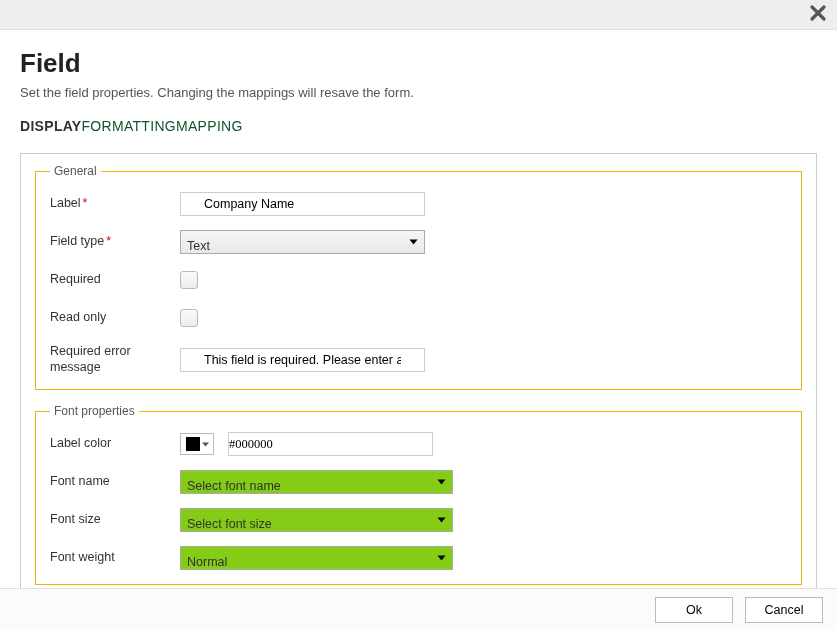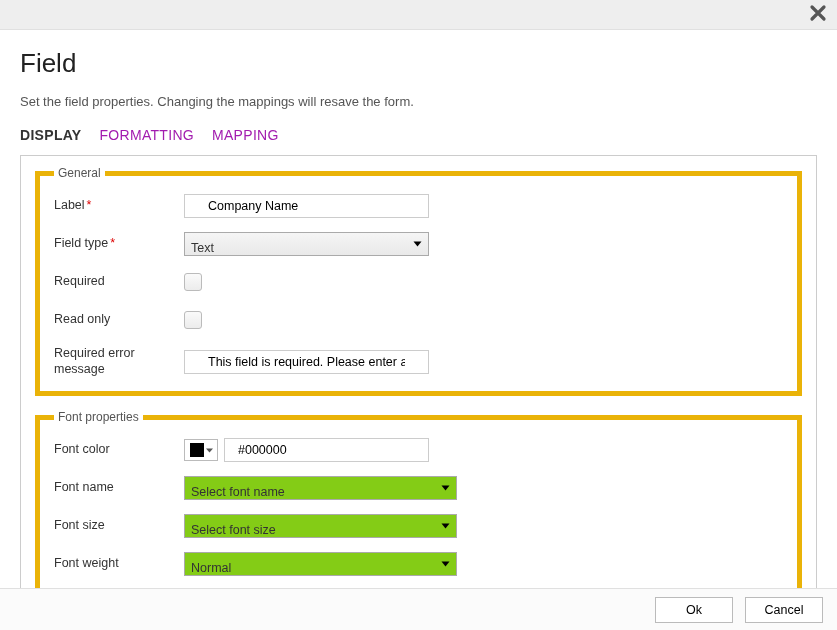--- a/index.html
+++ b/index.html
@@ -26,52 +26,51 @@
       color: #555;
       cursor: pointer;
       padding: 2px 4px;
     }
     .close-btn svg { display:block; }
     .content {
       padding: 18px 20px 8px 20px;
     }
     h1.page-title {
       font-size: 26px;
-      font-weight: 400;
+      font-weight: 700;
       color: #222;
-      margin-bottom: 15px;
+      margin-bottom: 6px;
     }
     .subtitle {
       font-size: 13px;
       color: #555;
       margin-bottom: 18px;
     }
     .tabs {
       display: flex;
-      gap: 18px;
-      margin-bottom: 8px;
+      margin-bottom: 15px;
     }
     .tab {
       font-size: 14px;
-      color: #a21caf;
+      color: #14532d;
       text-transform: uppercase;
       letter-spacing: 0.3px;
       cursor: pointer;
       padding-bottom: 4px;
     }
     .tab.active {
       color: #333;
       font-weight: 700;
     }
     .panel {
       border: 1px solid #ccc;
       padding: 10px 14px 10px 14px;
     }
     fieldset.group {
-      border: 5px solid #eab308;
+      border: 1px solid #eab308;
       margin-bottom: 14px;
       padding: 14px 14px 12px 14px;
       position: relative;
     }
     fieldset.group > legend {
       font-size: 12px;
       color: #555;
       padding: 0 4px;
     }
     .row {
@@ -154,23 +153,24 @@
     .swatch {
       width: 14px;
       height: 14px;
       background: #000;
     }
     .mini-caret svg { display:block; }
     input.color-hex {
       width: 205px;
       height: 24px;
       border: 1px solid #ccc;
-      padding: 2px 13px;
-      font-size: 12.5px;
-      font-family: Liberation Sans, sans-serif;
+      padding: 2px 0;
+      font-size: 12.5px;
+      font-family: Liberation Serif, serif;
+      margin-left: 8px;
     }
     .footer {
       position: absolute;
       bottom: 0;
       left: 0;
       right: 0;
       height: 42px;
       border-top: 1px solid #e0e0e0;
       background: #fbfbfb;
       display: flex;
@@ -262,21 +262,21 @@
         <div class="field-wrap">
           <input type="text" class="txt" value="This field is required. Please enter a value." style="">
         </div>
       </div>
     </fieldset>
 
     <fieldset class="group">
       <legend>Font properties</legend>
 
       <div class="row">
-        <div class="row-label">Font color</div>
+        <div class="row-label">Label color</div>
         <div class="field-wrap">
           <div class="color-picker">
             <span class="swatch"></span>
             <span class="mini-caret">
                 <svg width="7" height="7" viewBox="0 0 7 7">
                   <path d="M0 1.5 L3.5 5.5 L7 1.5 Z" fill="#555"></path>
                 </svg>
               </span>
           </div>
           <input type="text" class="color-hex" value="#000000" style="">

